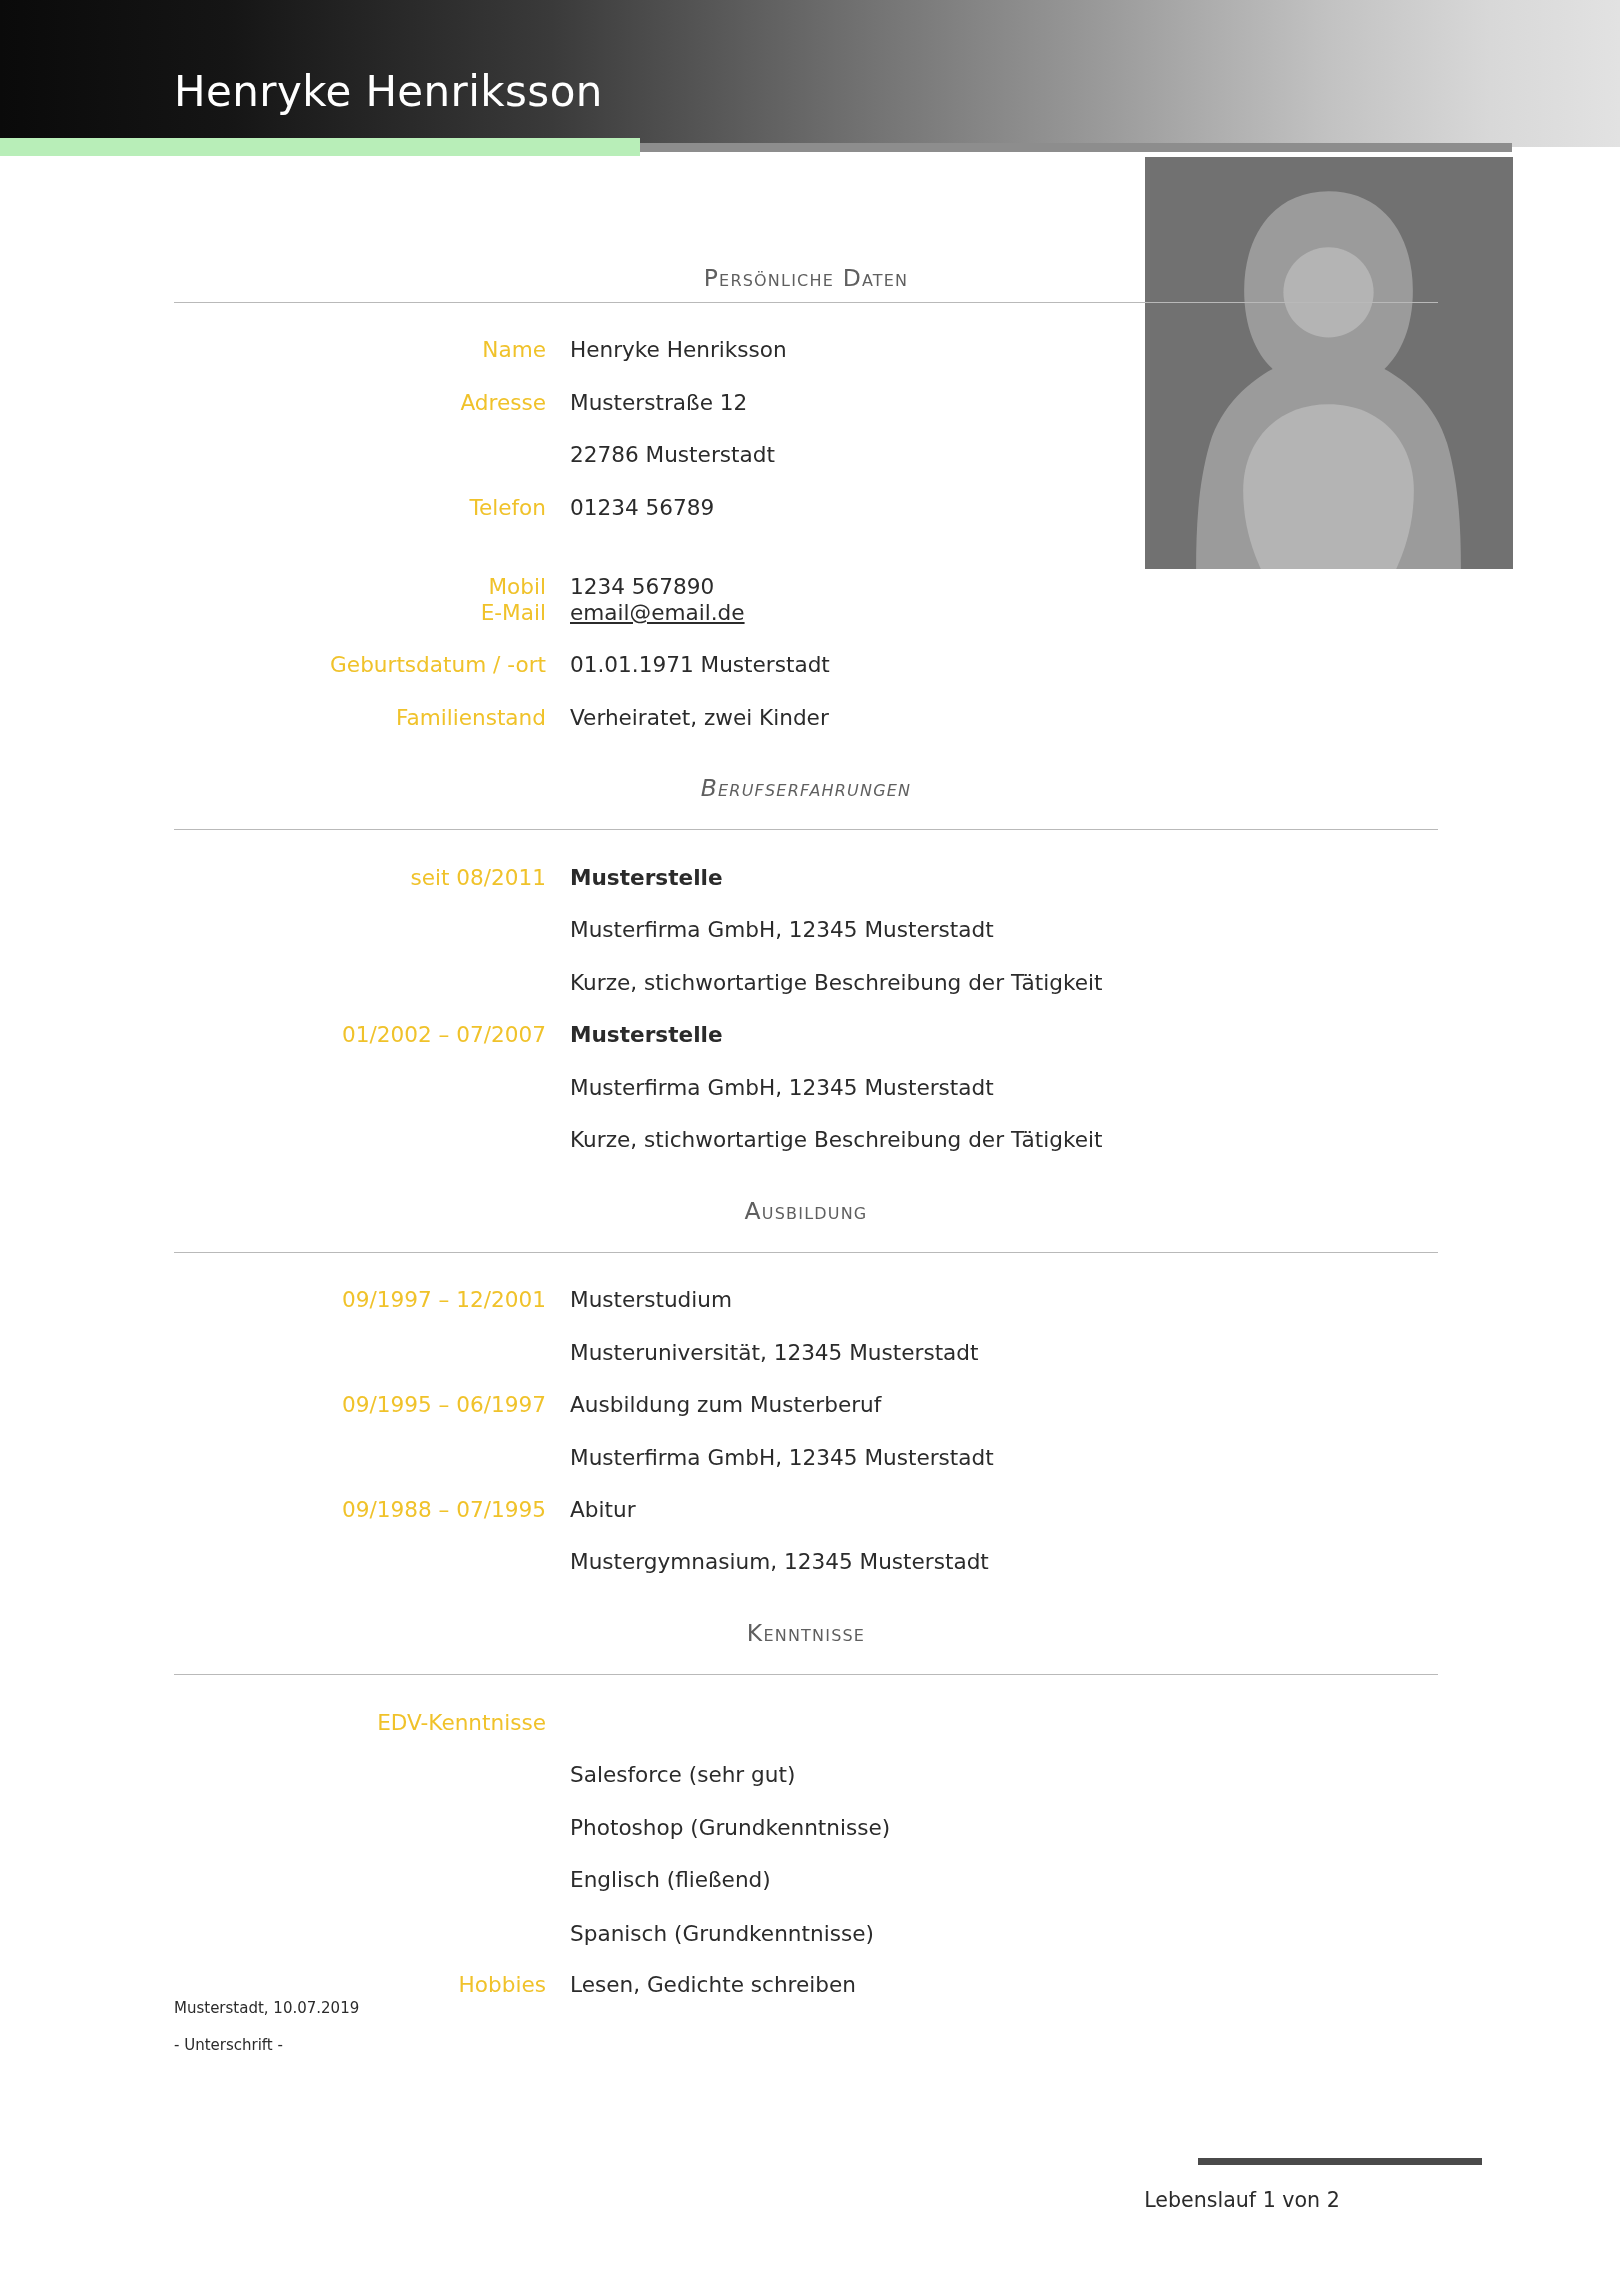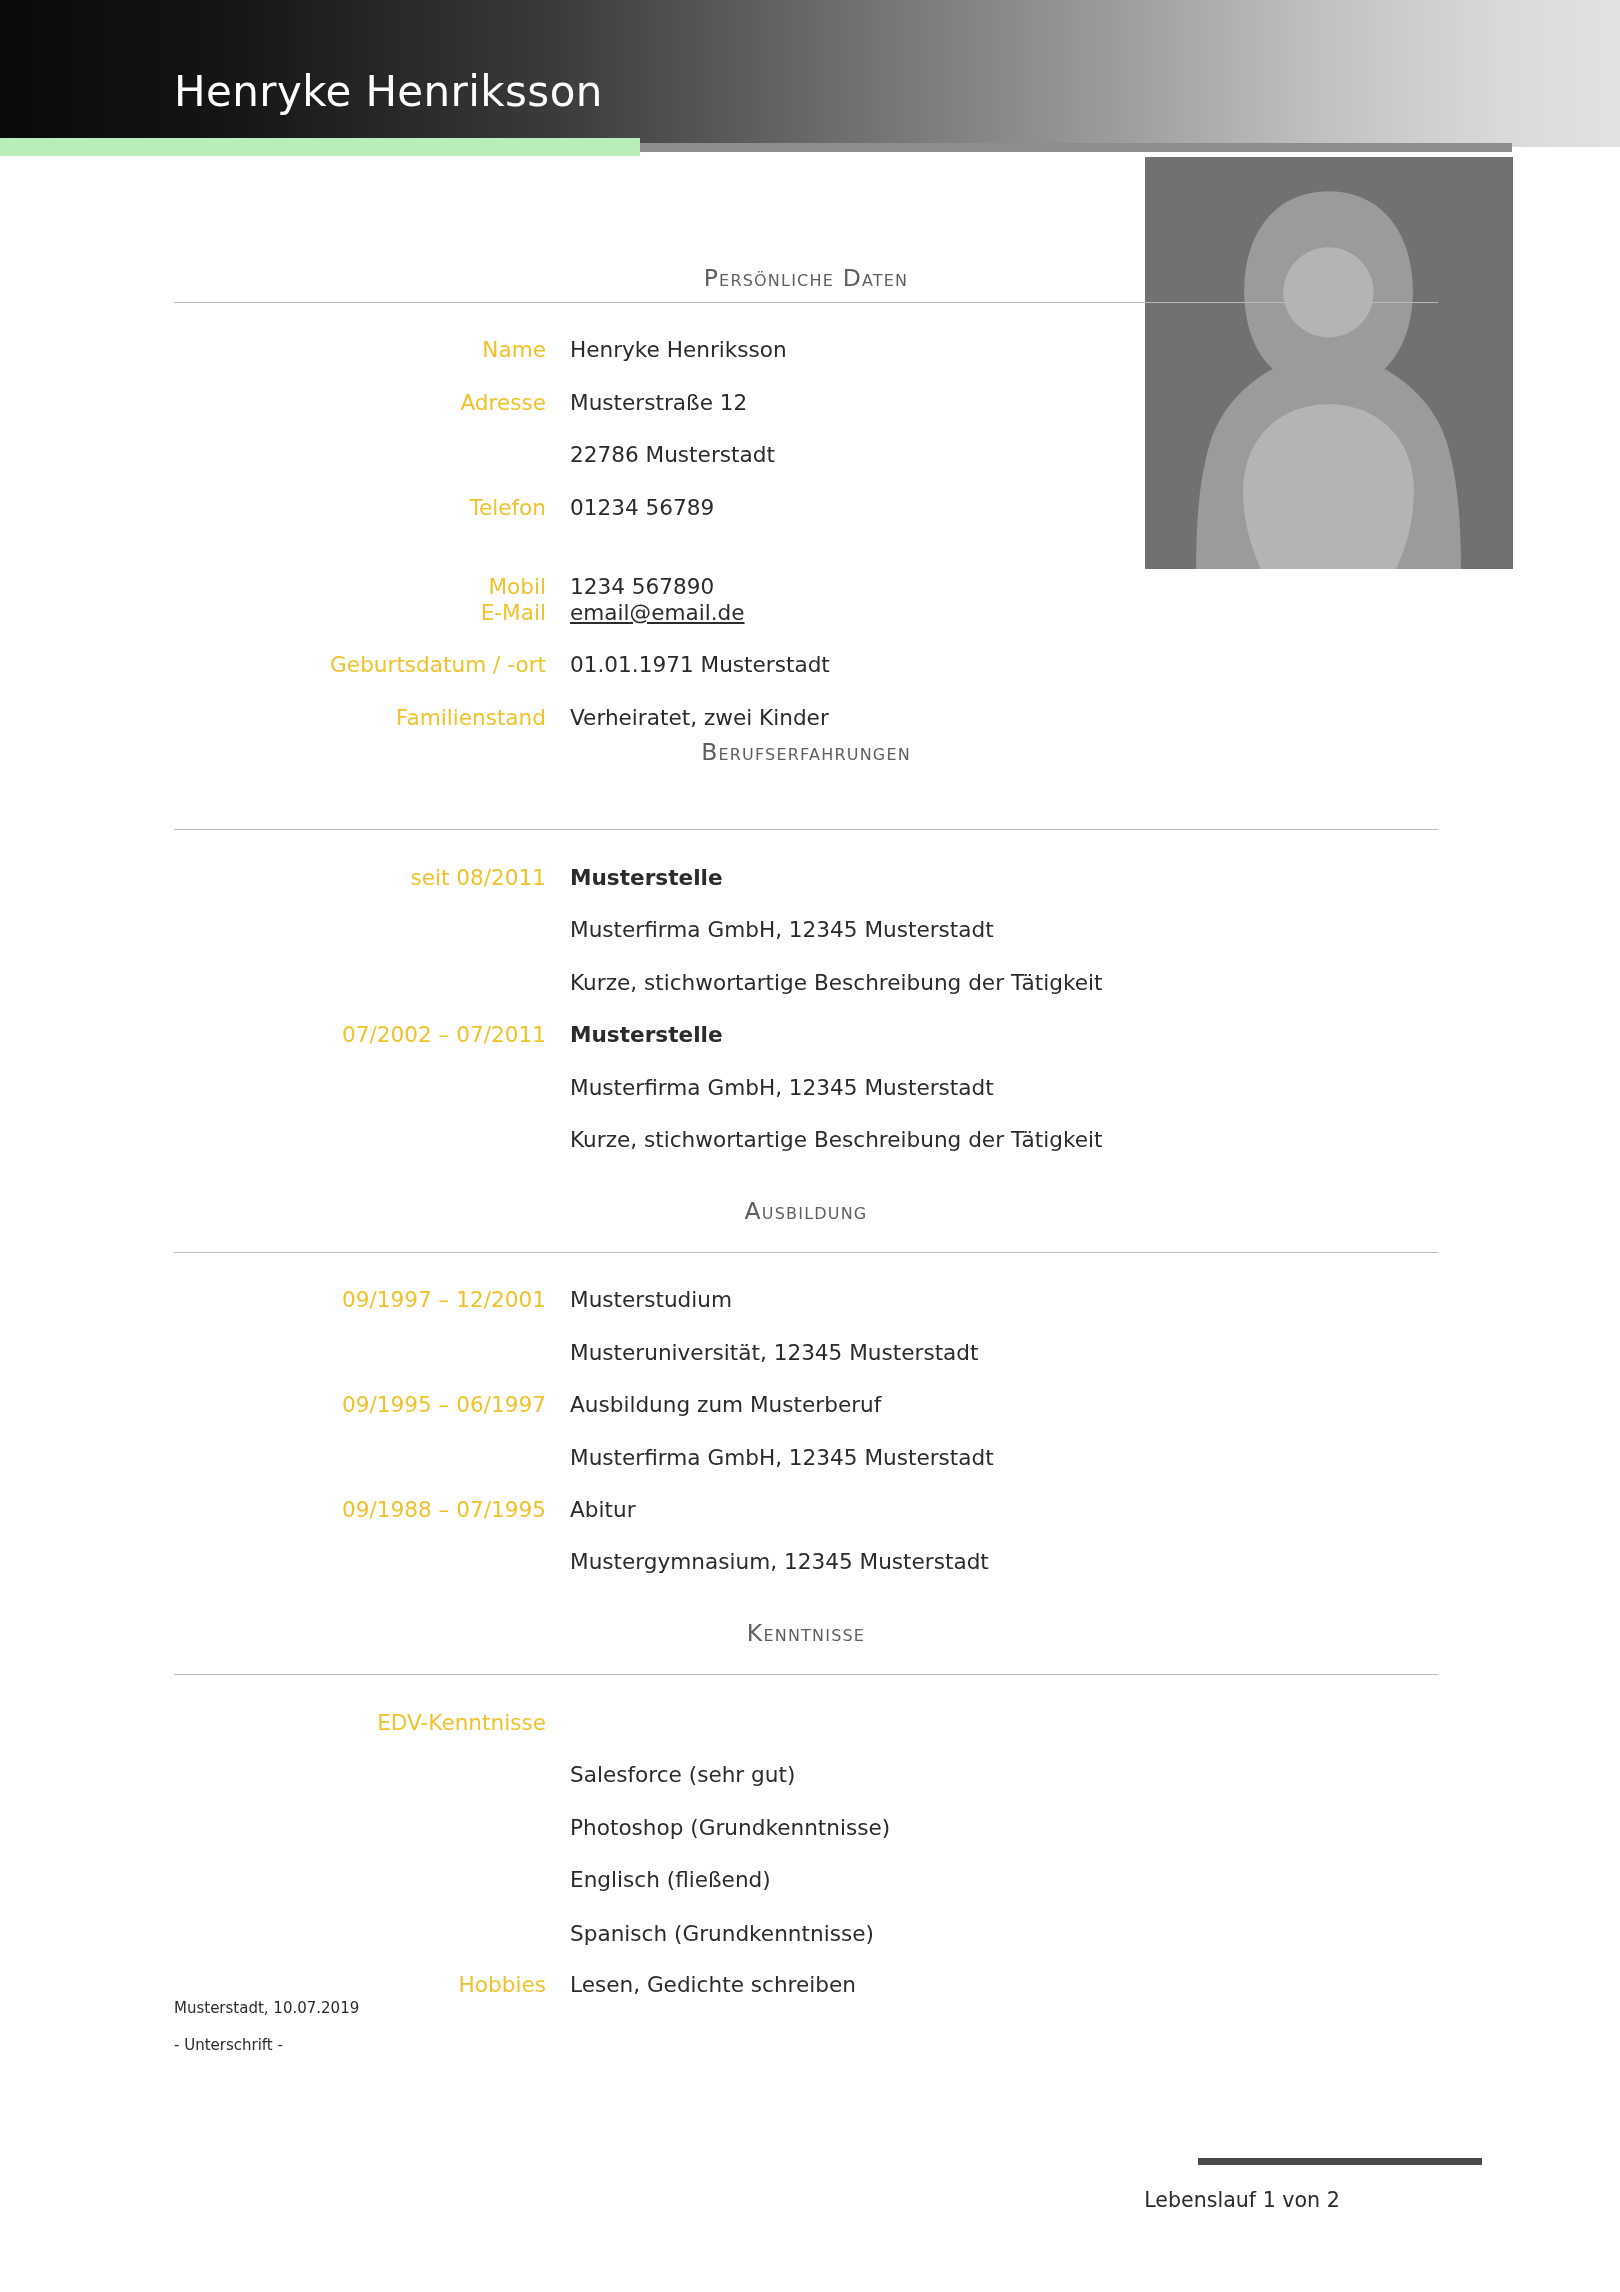--- a/index.html
+++ b/index.html
@@ -190,36 +190,36 @@
       <div class="value"><a href="#">email@email.de</a></div>
     </div>
     <div class="row" style="top: 638px;">
       <div class="label">Geburtsdatum / -ort</div>
       <div class="value">01.01.1971 Musterstadt</div>
     </div>
     <div class="row" style="top: 691px;">
       <div class="label">Familienstand</div>
       <div class="value">Verheiratet, zwei Kinder</div>
     </div>
-    <div class="section-title" style="top: 738px;">Berufserfahrungen</div>
+    <div class="section-title" style="top: 774px; font-style: italic;">Berufserfahrungen</div>
     <div class="section-rule" style="top: 829px;"></div>
     <div class="row" style="top: 851px;">
       <div class="label">seit 08/2011</div>
       <div class="value bold">Musterstelle</div>
     </div>
     <div class="row" style="top: 903px;">
       <div class="label"></div>
       <div class="value">Musterfirma GmbH, 12345 Musterstadt</div>
     </div>
     <div class="row" style="top: 956px;">
       <div class="label"></div>
       <div class="value">Kurze, stichwortartige Beschreibung der Tätigkeit</div>
     </div>
     <div class="row" style="top: 1008px;">
-      <div class="label">07/2002 – 07/2011</div>
+      <div class="label">01/2002 – 07/2007</div>
       <div class="value bold">Musterstelle</div>
     </div>
     <div class="row" style="top: 1061px;">
       <div class="label"></div>
       <div class="value">Musterfirma GmbH, 12345 Musterstadt</div>
     </div>
     <div class="row" style="top: 1113px;">
       <div class="label"></div>
       <div class="value">Kurze, stichwortartige Beschreibung der Tätigkeit</div>
     </div>

